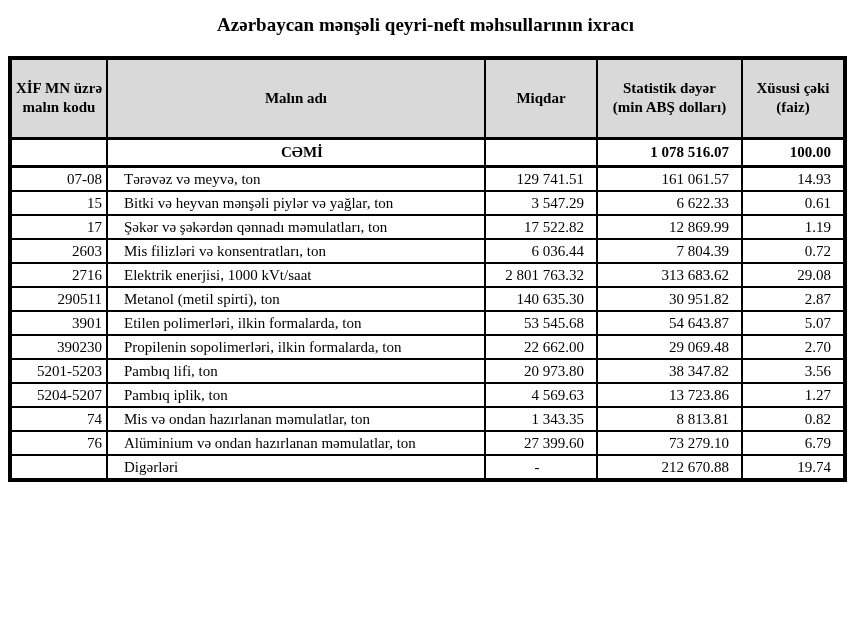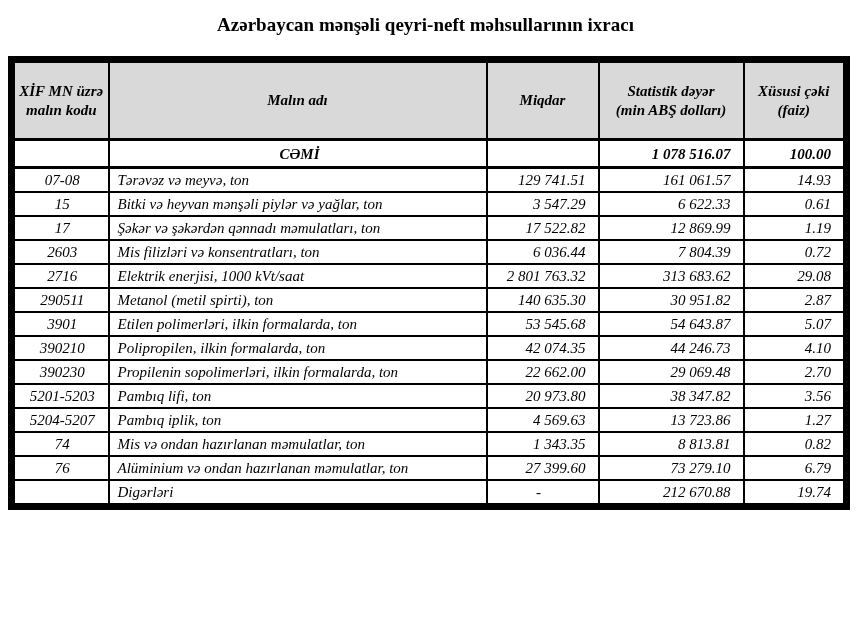--- a/index.html
+++ b/index.html
@@ -22,22 +22,21 @@
     font-size: 19px;
     font-weight: bold;
     text-align: center;
     margin: 0 0 19px 0;
     line-height: 24px;
   }
   table.export-table {
     border-collapse: collapse;
     table-layout: fixed;
     width: 835px;
-    border: 7px solid #000000;
-    font-style: italic;
+    border: 4px solid #000000;
   }
   th, td {
     border: 2px solid #000;
     overflow: hidden;
   }
   thead th {
     background: #d9d9d9;
     font-weight: bold;
     font-size: 15px;
     line-height: 19px;
@@ -48,22 +47,22 @@
     border-bottom-width: 3px;
     padding: 2px;
   }
   tbody td {
     font-size: 15px;
     height: 24px;
     padding: 2px 4px;
     vertical-align: middle;
     line-height: 18px;
   }
-  .col-code { text-align: center; padding-left: 6px; }
-  .col-name { text-align: left; padding-left: 8px; }
+  .col-code { text-align: right; padding-left: 6px; }
+  .col-name { text-align: left; padding-left: 16px; }
   .num      { text-align: right; padding-right: 12px; }
   .center   { text-align: center; }
   .bold     { font-weight: bold; }
   tr[data-name="total-row"] td {
     height: 28px;
     border-bottom-width: 3px;
   }
 </style>
 </head>
 <body>
@@ -143,27 +142,20 @@
           <td class="col-share num" data-name="cell-share">2.87</td>
         </tr>
         <tr data-name="table-row">
           <td class="col-code" data-name="cell-code">3901</td>
           <td class="col-name" data-name="cell-name">Etilen polimerləri, ilkin formalarda, ton</td>
           <td class="col-qty num" data-name="cell-qty">53 545.68</td>
           <td class="col-value num" data-name="cell-value">54 643.87</td>
           <td class="col-share num" data-name="cell-share">5.07</td>
         </tr>
         <tr data-name="table-row">
-          <td class="col-code" data-name="cell-code">390210</td>
-          <td class="col-name" data-name="cell-name">Polipropilen, ilkin formalarda, ton</td>
-          <td class="col-qty num" data-name="cell-qty">42 074.35</td>
-          <td class="col-value num" data-name="cell-value">44 246.73</td>
-          <td class="col-share num" data-name="cell-share">4.10</td>
-        </tr>
-        <tr data-name="table-row">
           <td class="col-code" data-name="cell-code">390230</td>
           <td class="col-name" data-name="cell-name">Propilenin sopolimerləri, ilkin formalarda, ton</td>
           <td class="col-qty num" data-name="cell-qty">22 662.00</td>
           <td class="col-value num" data-name="cell-value">29 069.48</td>
           <td class="col-share num" data-name="cell-share">2.70</td>
         </tr>
         <tr data-name="table-row">
           <td class="col-code" data-name="cell-code">5201-5203</td>
           <td class="col-name" data-name="cell-name">Pambıq lifi, ton</td>
           <td class="col-qty num" data-name="cell-qty">20 973.80</td>

